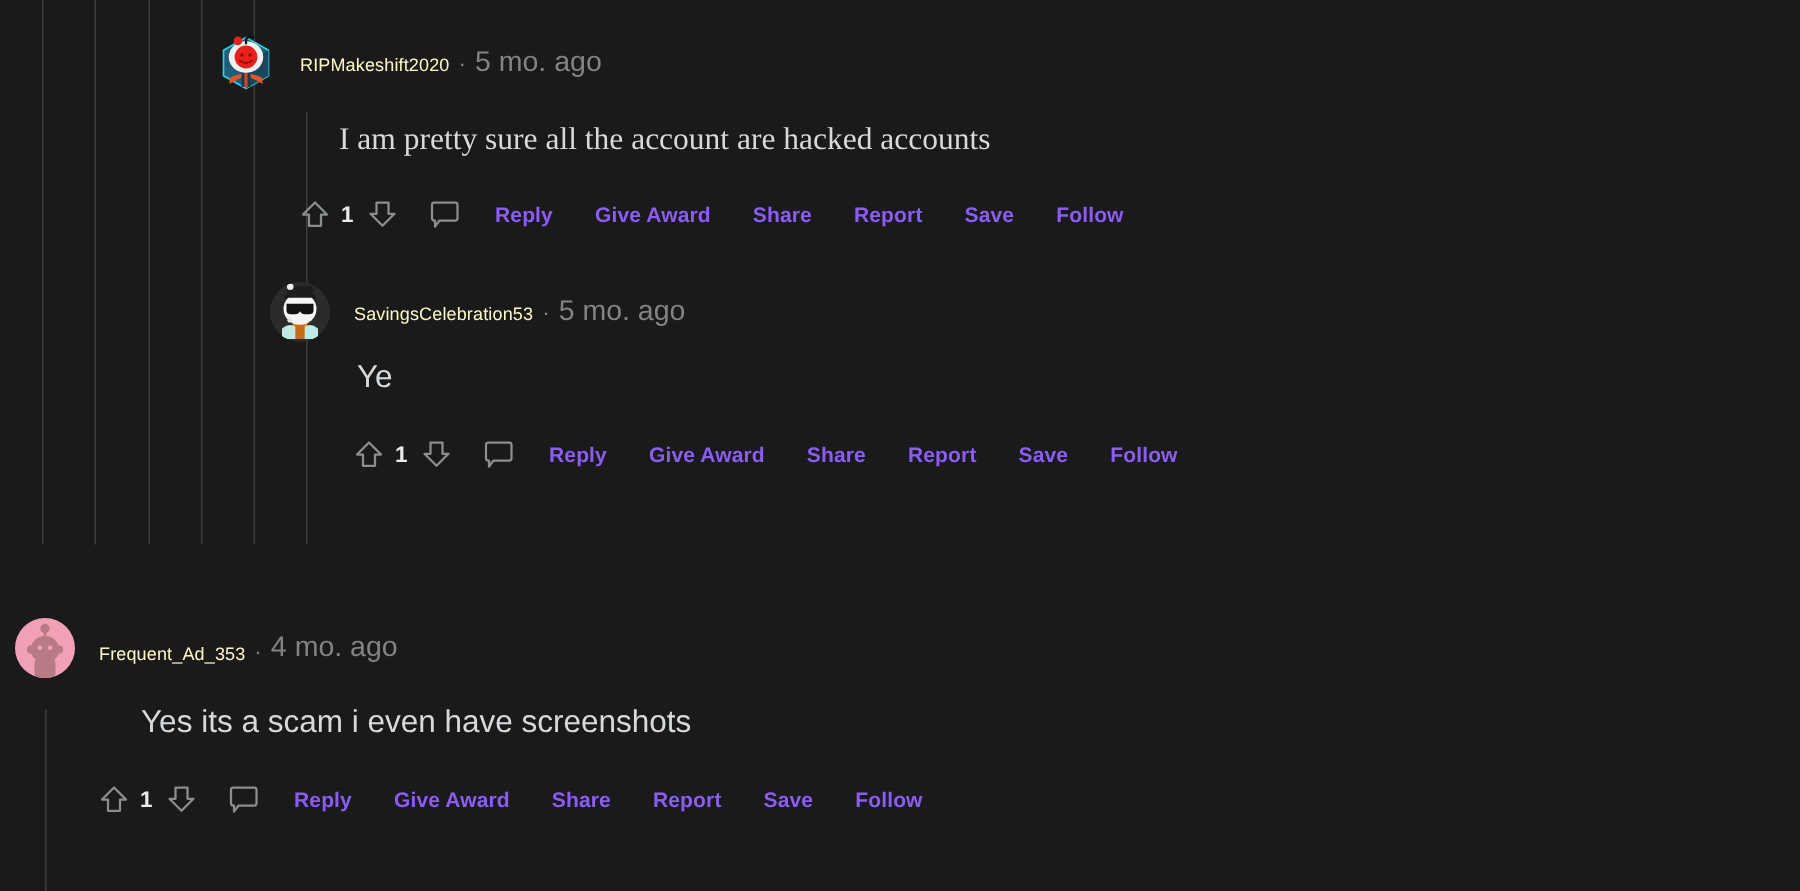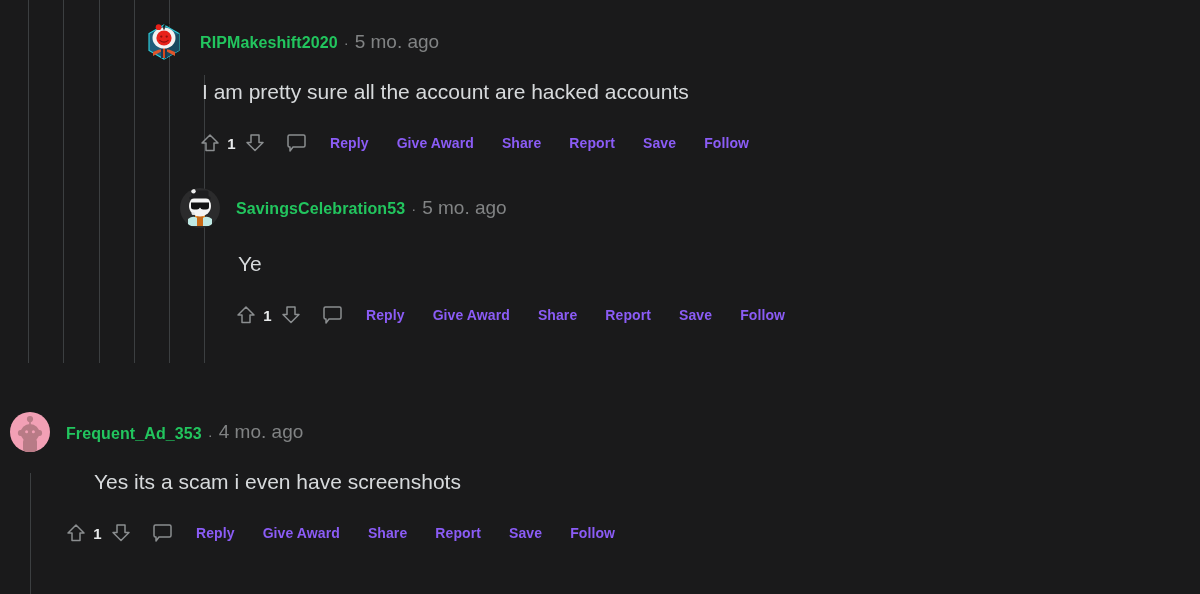--- a/index.html
+++ b/index.html
@@ -33,23 +33,23 @@
     height: 40px;
   }
   .avatar {
     width: 40px;
     height: 40px;
     flex: 0 0 40px;
     position: relative;
     overflow: visible;
   }
   .username {
-    font-size: 16px;
-    font-weight: bold;
-    color: #22c55e;
+    font-size: 12px;
+    font-weight: normal;
+    color: #fef9c3;
     letter-spacing: 0.1px;
   }
   .sep {
     color: #818384;
     font-size: 15px;
     margin: 0 6px;
   }
   .timestamp {
     font-size: 19px;
     color: #818384;
@@ -146,21 +146,21 @@
         <circle cx="14.6" cy="5.2" r="2.9" fill="#e8211a"></circle>
       </svg>
     </div>
     <div style="margin-left:16px; display:flex; align-items:baseline;">
       <span class="username">RIPMakeshift2020</span>
       <span class="sep">·</span>
       <span class="timestamp">5 mo. ago</span>
     </div>
   </div>
 
-  <div class="comment-body" style="margin-top:17px; margin-left:58px;">I am pretty sure all the account are hacked accounts</div>
+  <div class="comment-body" style="margin-top:17px; margin-left:82px;font-family:Liberation Serif, serif;">I am pretty sure all the account are hacked accounts</div>
 
   <div class="actions" style="margin-top:23px; margin-left:53px;">
     <span class="vote-btn">
       <svg width="22" height="22" viewBox="0 0 22 22">
         <path d="M11 3 L19 11 L15 11 L15 18.5 L7 18.5 L7 11 L3 11 Z" fill="none" stroke="#8b8e90" stroke-width="1.5" stroke-linejoin="round"></path>
       </svg>
     </span>
     <span class="score">1</span>
     <span class="vote-btn">
       <svg width="22" height="22" viewBox="0 0 22 22">
@@ -200,21 +200,21 @@
         </svg>
       </div>
     </div>
     <div style="margin-left:16px; display:flex; align-items:baseline;">
       <span class="username">SavingsCelebration53</span>
       <span class="sep">·</span>
       <span class="timestamp">5 mo. ago</span>
     </div>
   </div>
 
-  <div class="comment-body" style="margin-top:23px; margin-left:58px;">Ye</div>
+  <div class="comment-body" style="margin-top:11px; margin-left:58px;">Ye</div>
 
   <div class="actions" style="margin-top:23px; margin-left:53px;">
     <span class="vote-btn">
       <svg width="22" height="22" viewBox="0 0 22 22">
         <path d="M11 3 L19 11 L15 11 L15 18.5 L7 18.5 L7 11 L3 11 Z" fill="none" stroke="#8b8e90" stroke-width="1.5" stroke-linejoin="round"></path>
       </svg>
     </span>
     <span class="score">1</span>
     <span class="vote-btn">
       <svg width="22" height="22" viewBox="0 0 22 22">

